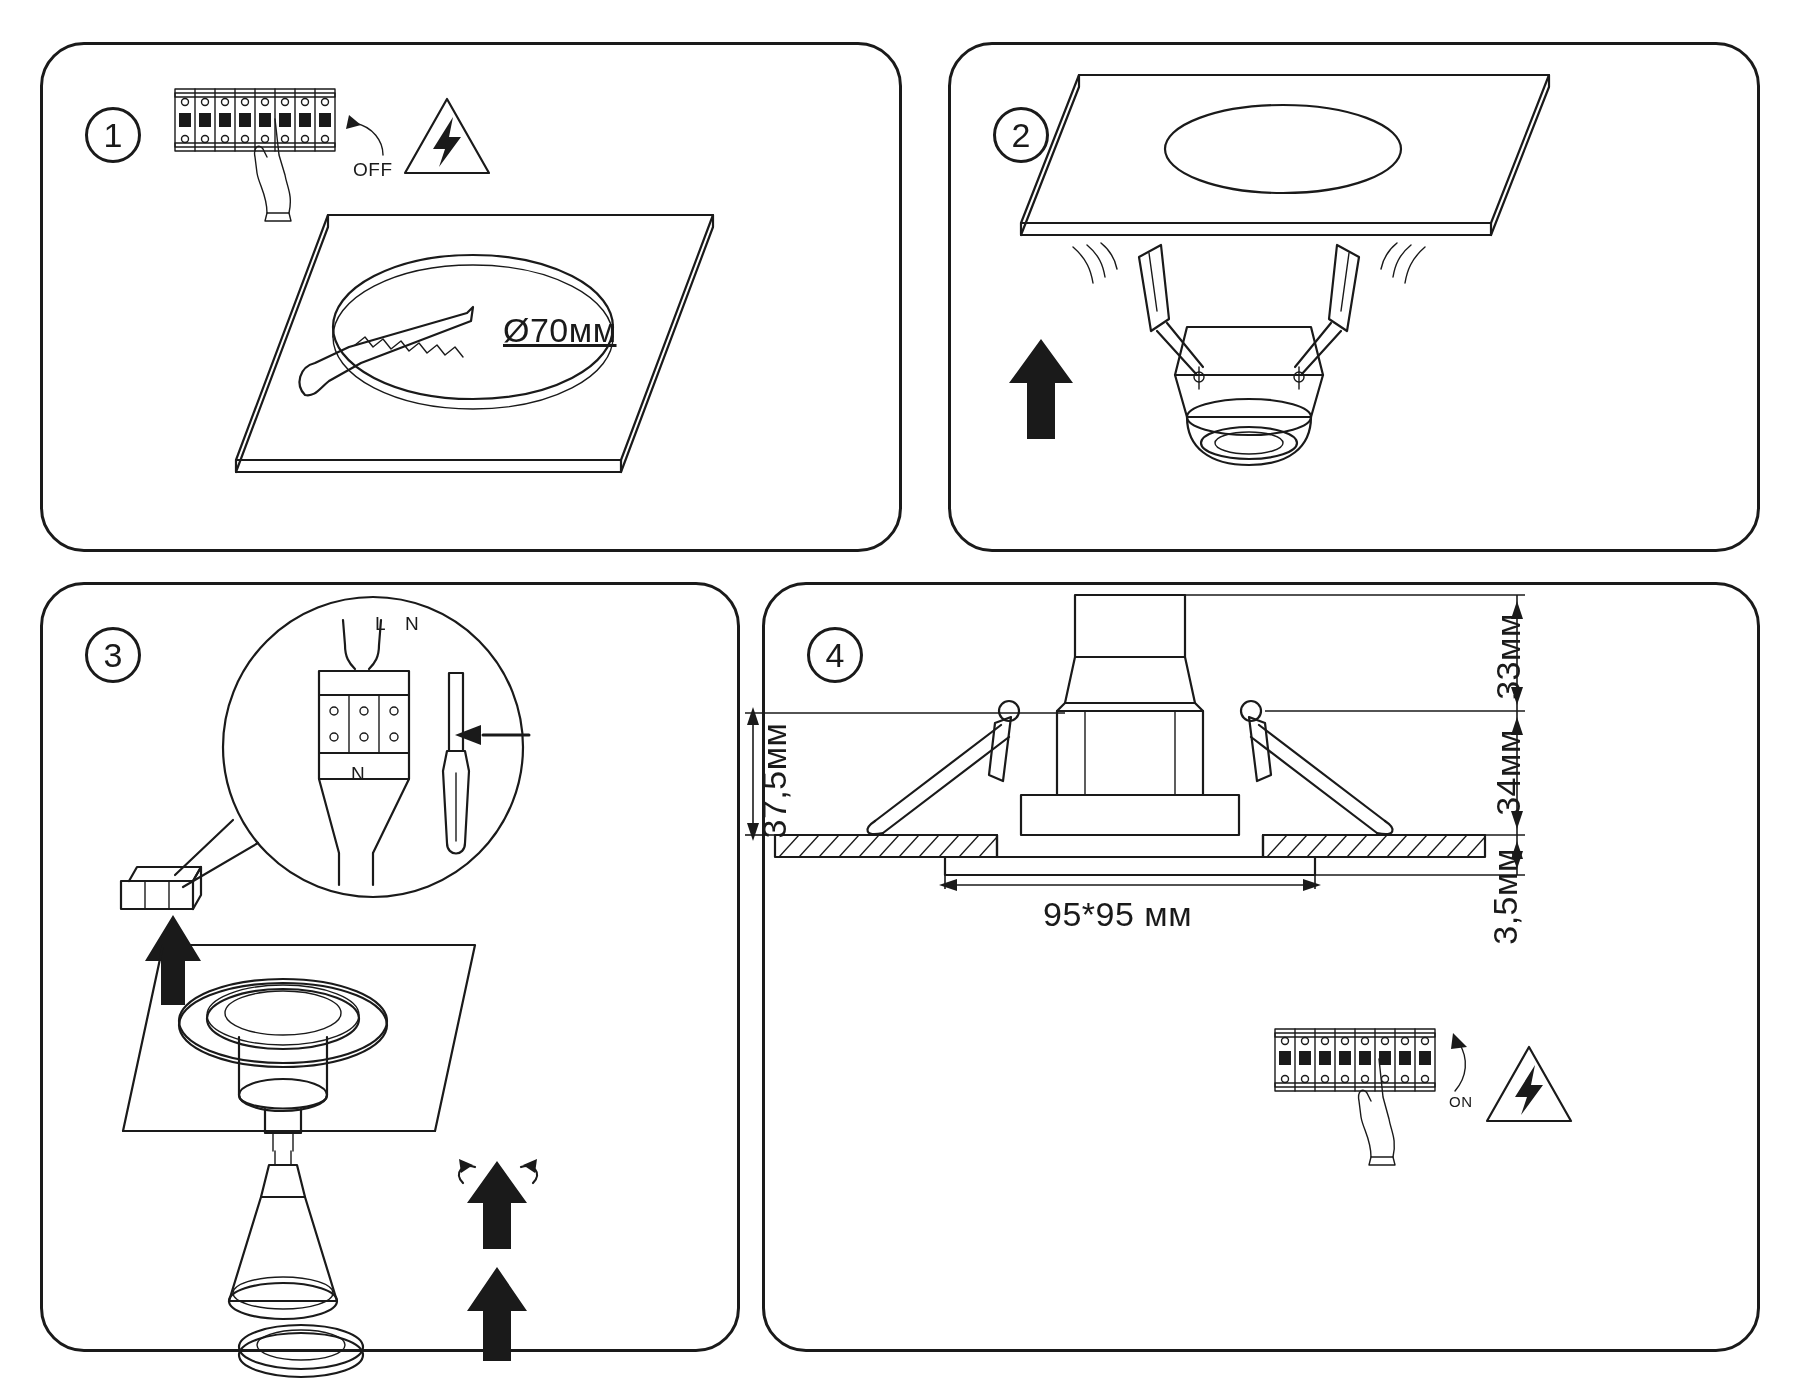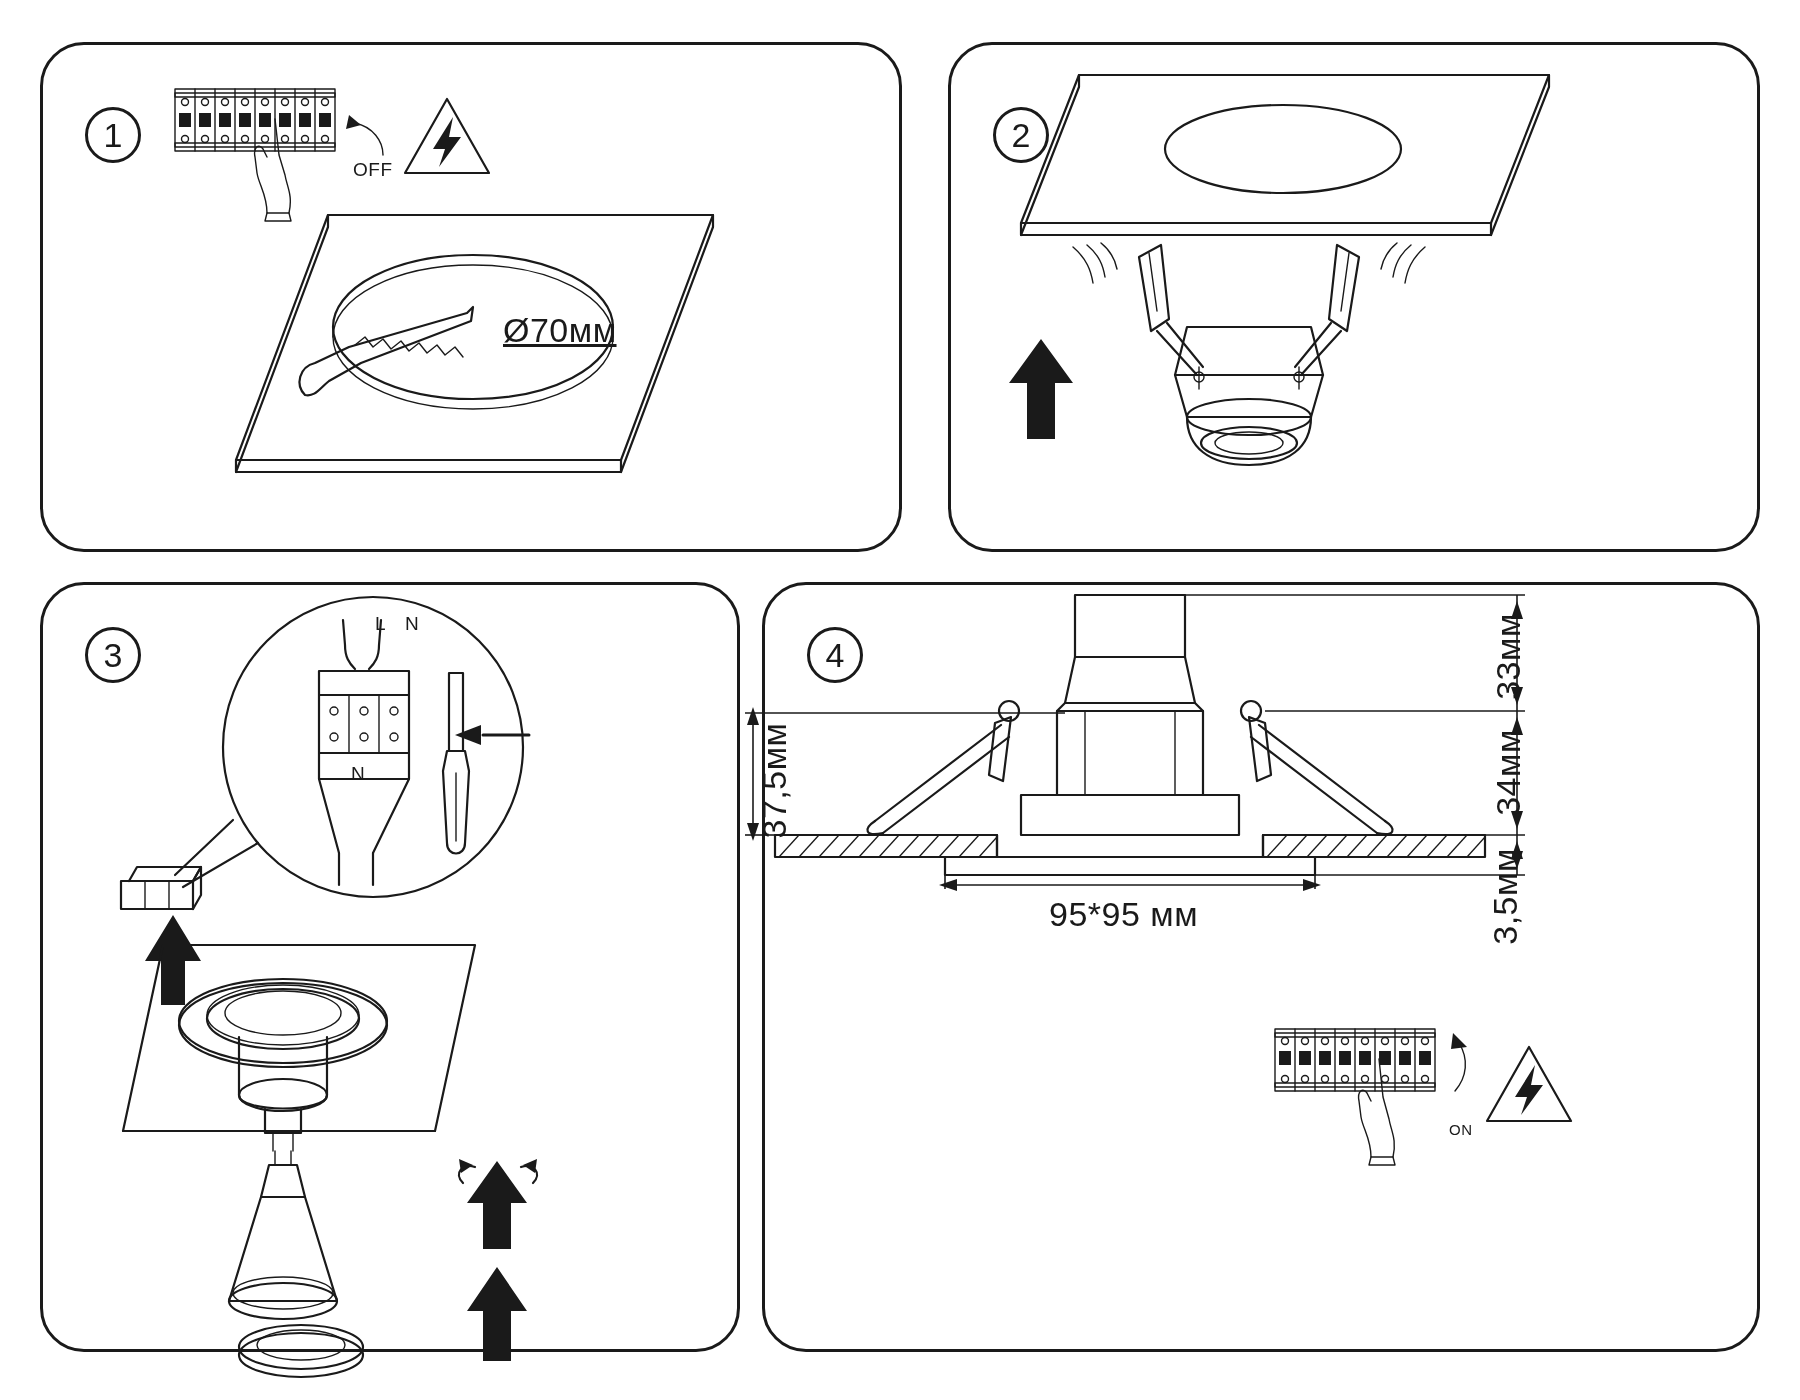--- a/index.html
+++ b/index.html
@@ -484,17 +484,17 @@
     </div>
     <div class="cap" style="left:700px; top:168px;">
       <span class="vert" style="display:inline-block;">34мм</span>
     </div>
     <div class="cap" style="left:692px; top:292px;">
       <span class="vert" style="display:inline-block;">3,5мм</span>
     </div>
     <div class="cap" style="left:-48px; top:176px;">
       <span class="vert" style="display:inline-block;">37,5мм</span>
     </div>
-    <div class="cap" style="left:284px; top:310px;">95*95 мм</div>
-    <div class="cap tiny" style="left:684px; top:536px;">ON</div>
+    <div class="cap" style="left:278px; top:310px;">95*95 мм</div>
+    <div class="cap tiny" style="left:684px; top:508px;">ON</div>
   </div>
 
 </div>
 
 </body></html>

